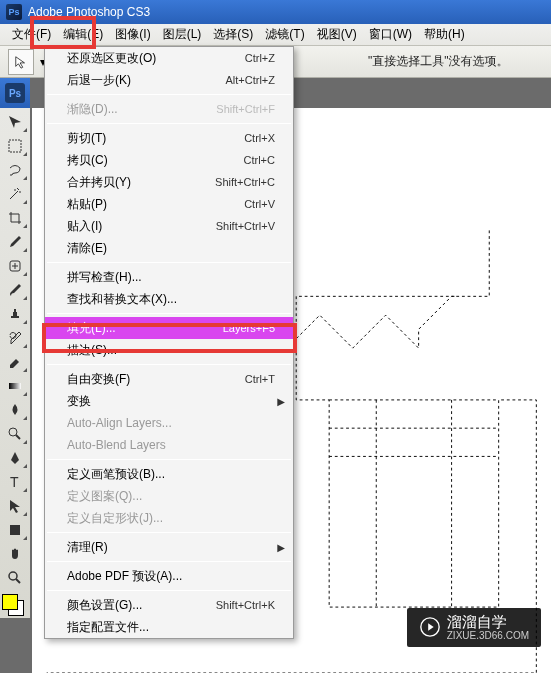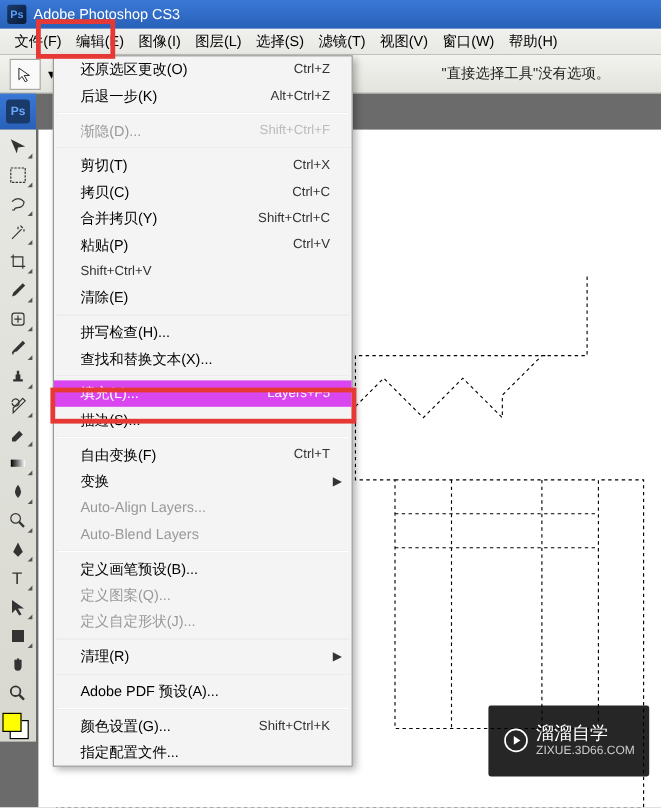--- a/index.html
+++ b/index.html
@@ -41,21 +41,21 @@
 .dropdown .row .shortcut { font-size: 11px; color:#333; }
 .dropdown .row .sub-arrow { position:absolute; right:8px; font-size:10px; color:#333;}
 .dropdown .row.highlight { background: #d946ef; color:#fff; }
 .dropdown .row.highlight .shortcut { color:#fff; }
 .dropdown .sep { height:1px; margin: 3px 2px; background:#c0c0c0; border-bottom:1px solid #fff; }
 
 .red-box { position:absolute; border: 4px solid #e63935; pointer-events:none; }
 .red-box.a { left:30px; top:16px; width: 66px; height: 33px; }
 .red-box.b { left:42px; top:323px; width: 255px; height: 30px; }
 
-.watermark { position:absolute; right:10px; bottom:26px; background: rgba(0,0,0,0.85); color:#fff; padding:16px 12px; display:flex; align-items:center; gap:6px; font-size:15px; border-radius:2px;}
+.watermark { position:absolute; right:10px; bottom:26px; background: rgba(0,0,0,0.85); color:#fff; padding:6px 12px; display:flex; align-items:center; gap:6px; font-size:15px; border-radius:2px;}
 .watermark .url { font-size:10px; color:#ccc; display:block;}
 .watermark svg { width:22px;height:22px; }
 .watermark .txt { display:flex;flex-direction:column;line-height:1.1;}
 </style>
 </head>
 <body>
 
 <div class="titlebar">
   <div class="icon">Ps</div>
   <div class="title">Adobe Photoshop CS3</div>
@@ -261,20 +261,21 @@
     </div>
     <div class="row">
       <span class="label">合并拷贝(Y)</span>
       <span class="shortcut">Shift+Ctrl+C</span>
     </div>
     <div class="row">
       <span class="label">粘贴(P)</span>
       <span class="shortcut">Ctrl+V</span>
     </div>
     <div class="row">
+      <span class="label">贴入(I)</span>
       <span class="shortcut">Shift+Ctrl+V</span>
     </div>
     <div class="row">
       <span class="label">清除(E)</span>
     </div>
     <div class="sep"></div>
     <div class="row">
       <span class="label">拼写检查(H)...</span>
     </div>
     <div class="row">

